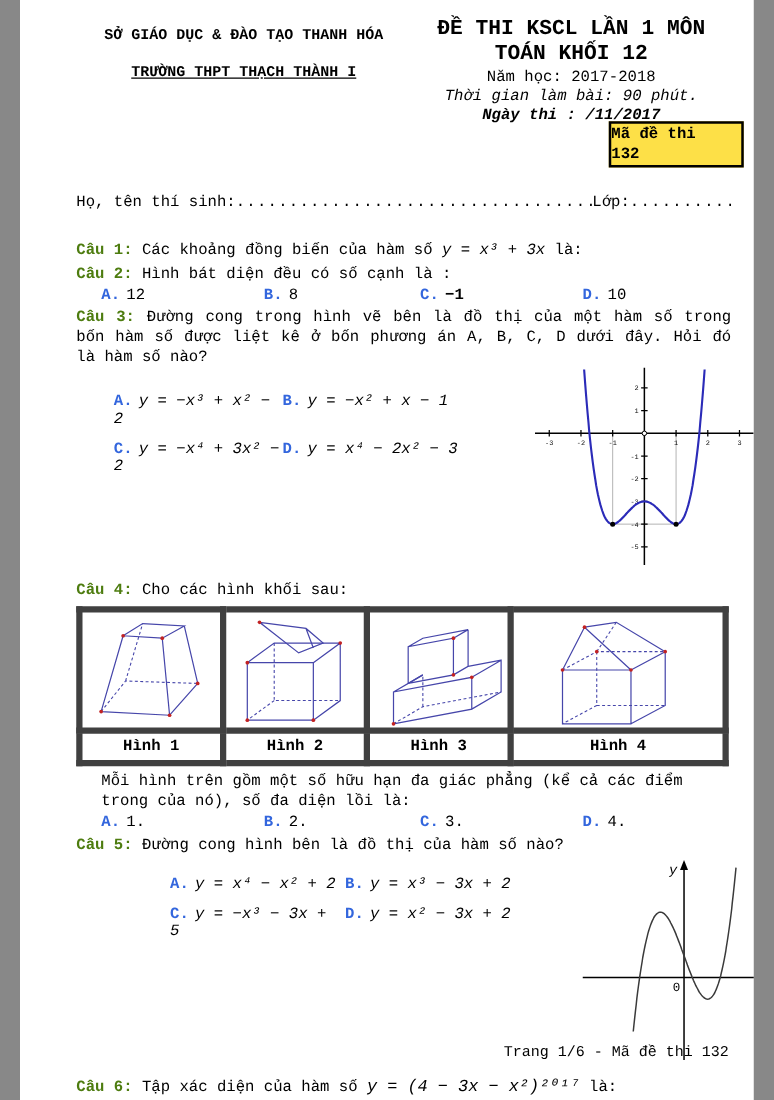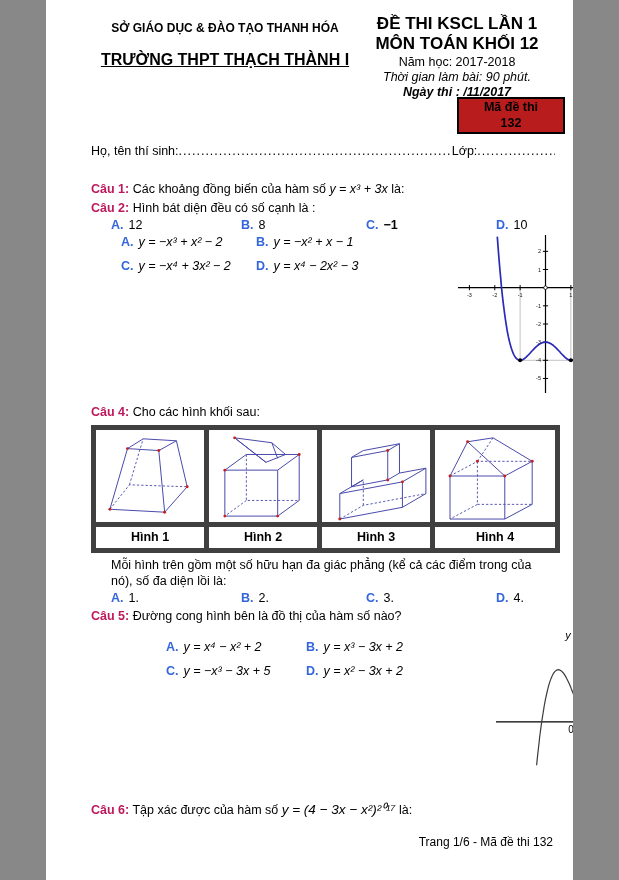--- a/index.html
+++ b/index.html
@@ -1,42 +1,42 @@
 <!DOCTYPE html>
 <html><head>
 <meta charset="utf-8">
 <style>
   html,body{margin:0;padding:0;background:#888;}
-  .page{width:527px;height:880px;background:#fff;position:relative;margin:0 auto;
-        font-family:Liberation Sans, sans-serif;font-size:12.5px;color:#000;overflow:hidden;}
+  .page{width:587px;height:880px;background:#fff;position:relative;margin:0 auto;
+        font-family:Liberation Mono, monospace;font-size:12.5px;color:#000;overflow:hidden;}
   .content{padding:14px 18px 0 45px;}
   
   .header{display:flex;}
   .h-left{width:268px;text-align:center;padding-top:7px;}
   .h-left .l1{font-weight:bold;font-size:12px;}
-  .h-left .l2{font-weight:bold;font-size:16px;text-decoration:underline;margin-top:16px;}
+  .h-left .l2{font-weight:bold;font-size:12px;text-decoration:underline;margin-top:16px;}
   .h-right{flex:1;text-align:center;line-height:1.2;}
   .h-right .r1{font-weight:bold;font-size:17px;}
   .h-right .r3{font-style:italic;}
   .h-right .r4{font-style:italic;font-weight:bold;}
   .exam-box{position:absolute;top:97px;right:8px;width:104px;border:2px solid #000;
-            text-align:center;font-weight:bold;line-height:1.25;padding:1px 0;background:#b91c1c;}
-  
-  .nameline{display:flex;margin-top:44px;white-space:nowrap;overflow:hidden;}
+            font-weight:bold;line-height:1.25;padding:1px 0;background:#fde047;}
+  
+  .nameline{display:flex;margin-top:55px;white-space:nowrap;overflow:hidden;}
   .dots{overflow:hidden;letter-spacing:1px;}
   .dots.grow{flex:0 1 auto;}
   
   .q{margin-top:3px;line-height:1.28;}
-  .qlabel{color:#be185d;font-weight:bold;}
+  .qlabel{color:#4d7c0f;font-weight:bold;}
   .math{font-style:italic;}
   .optk{color:#3366dd;font-weight:bold;margin-right:5px;}
   .optrow4{display:grid;grid-template-columns:130px 125px 130px auto;padding-left:20px;margin:2px 0 3px;}
   .just{text-align:justify;}
   .q3row{display:flex;align-items:flex-start;}
-  .q3opts{width:330px;padding-left:30px;}
+  .q3opts{width:330px;padding-left:30px;margin-top:20px;}
   .q3opts .orow{display:grid;grid-template-columns:135px 190px;margin-bottom:10px;}
   .q3graph{margin-left:12px;margin-top:0px;}
   
   .figtable{border-collapse:collapse;margin-top:5px;margin-left:0px;}
   .figtable td{border:5px solid #404040;padding:0;}
   .figcell{width:110px;height:92px;text-align:center;vertical-align:middle;}
   .figcell.wide{width:167px;}
   .figlabel{height:21px;text-align:center;font-weight:bold;}
   .fig svg{display:block;margin:0 auto;}
   .q5row{display:flex;align-items:flex-start;}
@@ -90,20 +90,24 @@
       <span class="qlabel">Câu 2:</span>
       <span>Hình bát diện đều có số cạnh là :</span>
     </div>
     <div class="optrow4">
       <div><span class="optk">A.</span><span>12</span></div>
       <div><span class="optk">B.</span><span>8</span></div>
       <div><span class="optk">C.</span><span style="font-weight:bold">−1</span></div>
       <div><span class="optk">D.</span><span>10</span></div>
     </div>
 
+    <div class="q just">
+      <span class="qlabel">Câu 3:</span>
+      <span>Đường cong trong hình vẽ bên là đồ thị của một hàm số trong bốn hàm số được liệt kê ở bốn phương án A, B, C, D dưới đây. Hỏi đó là hàm số nào?</span>
+    </div>
     <div class="q3row">
       <div class="q3opts">
         <div class="orow">
           <div><span class="optk">A.</span><span class="math">y = −x³ + x² − 2</span></div>
           <div><span class="optk">B.</span><span class="math">y = −x² + x − 1</span></div>
         </div>
         <div class="orow">
           <div><span class="optk">C.</span><span class="math">y = −x⁴ + 3x² − 2</span></div>
           <div><span class="optk">D.</span><span class="math">y = x⁴ − 2x² −  3</span></div>
         </div>
@@ -242,21 +246,21 @@
             <polyline points="40.6,137.2 41.2,131.4 41.8,125.9 42.4,120.5 43.0,115.4 43.5,110.5 44.1,105.7 44.7,101.2 45.3,96.9 45.9,92.7 46.5,88.8 47.1,85.0 47.7,81.4 48.2,78.0 48.8,74.8 49.4,71.7 50.0,68.8 50.6,66.1 51.2,63.5 51.8,61.1 52.3,58.9 52.9,56.8 53.5,54.9 54.1,53.1 54.7,51.4 55.3,49.9 55.9,48.5 56.5,47.3 57.0,46.2 57.6,45.2 58.2,44.4 58.8,43.7 59.4,43.1 60.0,42.6 60.6,42.2 61.2,41.9 61.7,41.8 62.3,41.7 62.9,41.8 63.5,41.9 64.1,42.2 64.7,42.5 65.3,42.9 65.8,43.4 66.4,44.0 67.0,44.7 67.6,45.4 68.2,46.2 68.8,47.1 69.4,48.1 70.0,49.1 70.5,50.2 71.1,51.3 71.7,52.5 72.3,53.7 72.9,55.0 73.5,56.3 74.1,57.7 74.7,59.1 75.2,60.5 75.8,62.0 76.4,63.5 77.0,65.1 77.6,66.6 78.2,68.2 78.8,69.8 79.3,71.4 79.9,73.0 80.5,74.6 81.1,76.2 81.7,77.8 82.3,79.4 82.9,81.1 83.5,82.7 84.0,84.3 84.6,85.8 85.2,87.4 85.8,88.9 86.4,90.4 87.0,91.9 87.6,93.4 88.2,94.8 88.7,96.2 89.3,97.5 89.9,98.8 90.5,100.1 91.1,101.3 91.7,102.4 92.3,103.5 92.8,104.6 93.4,105.6 94.0,106.5 94.6,107.3 95.2,108.1 95.8,108.8 96.4,109.4 97.0,109.9 97.5,110.4 98.1,110.7 98.7,111.0 99.3,111.2 99.9,111.3 100.5,111.3 101.1,111.2 101.6,110.9 102.2,110.6 102.8,110.2 103.4,109.6 104.0,108.9 104.6,108.1 105.2,107.2 105.8,106.2 106.3,105.0 106.9,103.7 107.5,102.2 108.1,100.6 108.7,98.9 109.3,97.0 109.9,95.0 110.5,92.8 111.0,90.5 111.6,88.0 112.2,85.3 112.8,82.5 113.4,79.5 114.0,76.3 114.6,73.0 115.1,69.5 115.7,65.8 116.3,61.9 116.9,57.8 117.5,53.6 118.1,49.1 118.7,44.4 119.3,39.6 119.8,34.5 120.4,29.3 121.0,23.8 121.6,18.1 122.2,12.2 122.8,6.1" fill="none" stroke="#3a3a3a" stroke-width="1.2" stroke-linejoin="round"></polyline>
             <text x="69.22222222222221" y="11" font-size="11" font-style="italic">y</text>
             <text x="161" y="106.91304347826087" font-size="11" font-style="italic">x</text>
             <text x="72.22222222222221" y="104.91304347826087" font-size="10">0</text>
           </svg>
       </div>
     </div>
 
     <div class="q" style="margin-top:10px;">
       <span class="qlabel">Câu 6:</span>
-      <span>Tập xác được của hàm số</span>
+      <span>Tập xác diện của hàm số</span>
       <span class="math" style="font-size:13.5px;">y = (4 − 3x − x²)²⁰¹⁷</span>
       <span>là:</span>
     </div>
 
   </div>
 
   <div class="footer">Trang 1/6 - Mã đề thi 132</div>
 </div>
 
 </body></html>

